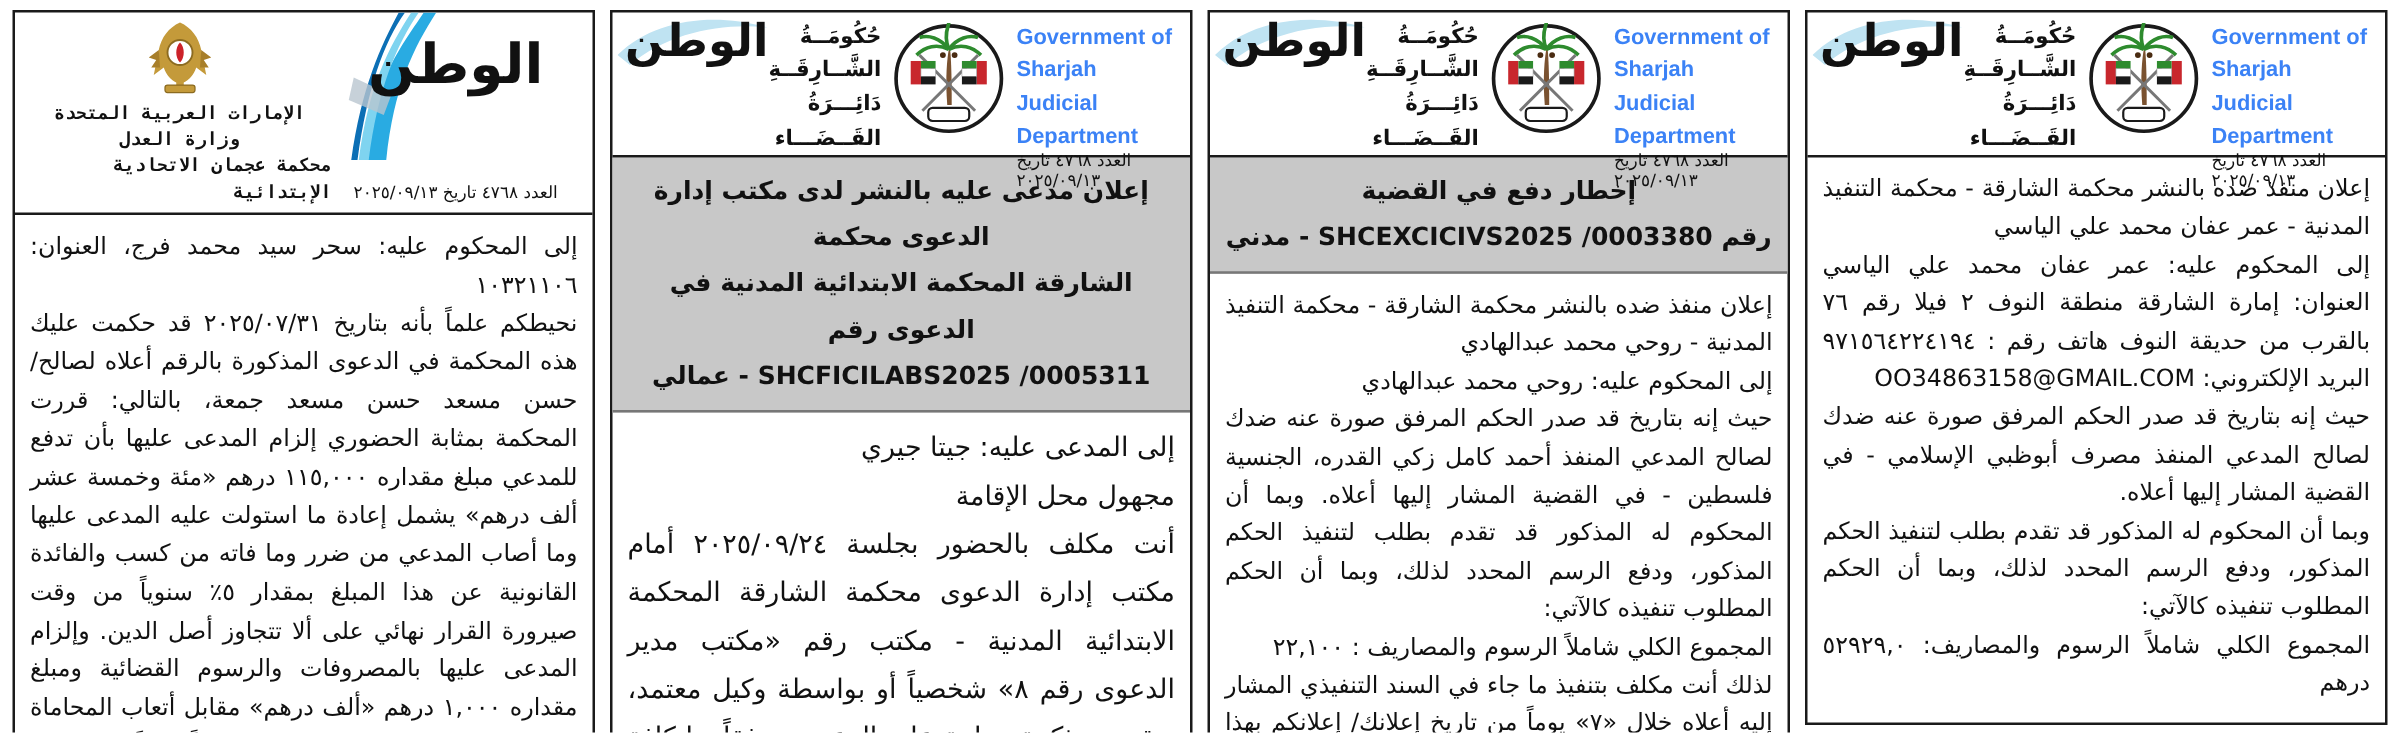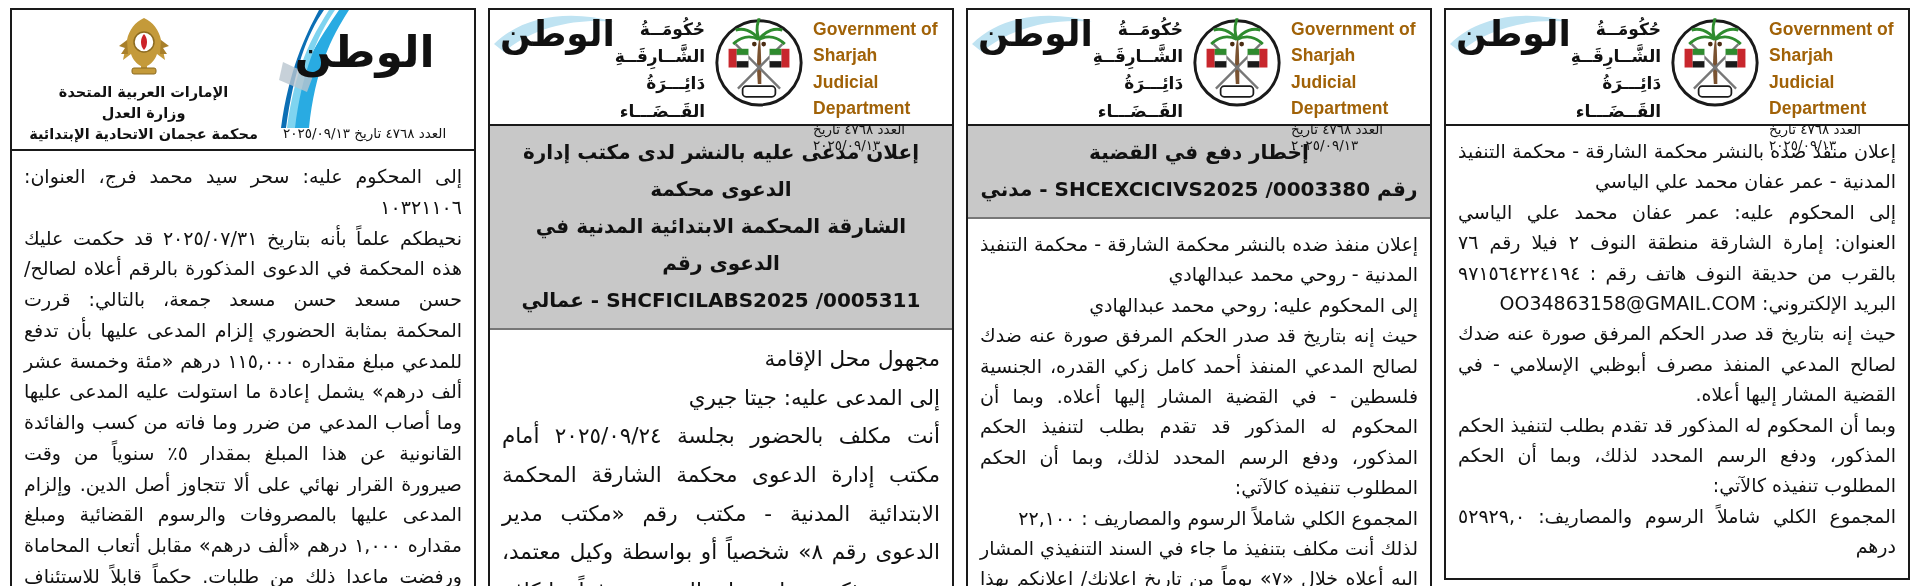--- a/index.html
+++ b/index.html
@@ -9,34 +9,34 @@
   .panel:nth-child(1){min-height:550px;}
   .panel:nth-child(2){min-height:538px;}
   .panel:nth-child(3){min-height:566px;}
   .panel:nth-child(4){min-height:572px;}
 
   
   .hdr{border-bottom:2.5px solid #1a1a1a;padding:6px 10px 4px;position:relative;min-height:112px;box-sizing:border-box;}
   
   .hdr-ajman{display:flex;justify-content:space-between;align-items:stretch;}
   .hdr-ajman .right{display:flex;flex-direction:column;align-items:center;flex:0 0 55%;}
-  .hdr-ajman .org-line{font-size:14.5px;font-weight:bold;line-height:1.45;text-align:right;}
+  .hdr-ajman .org-line{font-size:14.5px;font-weight:bold;line-height:1.45;text-align:right;font-family:Liberation Mono, monospace;}
   .hdr-ajman .left{display:flex;flex-direction:column;justify-content:space-between;align-items:center;flex:1;position:relative;}
   .watan-big{font-size:44px;font-weight:bold;letter-spacing:-1px;z-index:2;margin-top:10px;}
   .issue-small{font-size:13.5px;z-index:2;margin-bottom:4px;}
   .swoosh-wrap{position:absolute;left:4px;top:-6px;height:118px;width:80px;z-index:1;}
   
   .hdr-shj{display:grid;grid-template-columns:1fr 96px 1fr;column-gap:6px;align-items:start;}
   .hdr-shj .ar-col{display:flex;flex-direction:row;justify-content:space-between;height:104px;}
   .shj-ar{font-size:17px;font-weight:bold;line-height:1.6;text-align:right;letter-spacing:1px;}
   .watan-med{font-size:36px;font-weight:bold;text-align:left;position:relative;line-height:1;}
   .watan-med .bg{position:absolute;left:-6px;top:-12px;z-index:0;}
   .watan-med span{position:relative;z-index:1;}
   .hdr-shj .en-col{display:flex;flex-direction:column;justify-content:space-between;height:104px;direction:ltr;text-align:left;}
-  .gov-en{font-size:17.5px;font-weight:bold;line-height:1.5;color:#a16207;font-family:"Liberation Sans",sans-serif;}
+  .gov-en{font-size:17.5px;font-weight:bold;line-height:1.5;color:#3b82f6;font-family:"Liberation Sans",sans-serif;}
   .issue-shj{font-size:13.5px;direction:rtl;text-align:left;}
   .emb{display:flex;justify-content:center;align-items:flex-start;}
 
   
   .title-bar{background:#c8c8c8;border-bottom:2px solid #777;padding:8px 10px 9px;font-weight:bold;font-size:20px;line-height:1.85;text-align:center;white-space:pre-line;}
 
   
   .bod{padding:10px 12px 4px;flex:1;}
   .bod p{margin:0;font-size:19px;line-height:1.62;text-align:justify;}
   .bod.large p{font-size:21.5px;line-height:1.8;}
@@ -140,22 +140,22 @@
               </svg>
           </span>
           <span>الوطن</span>
         </div>
       </div>
     </div>
     <div class="title-bar">إعلان مدعى عليه بالنشر لدى مكتب إدارة الدعوى محكمة
 الشارقة المحكمة الابتدائية المدنية في الدعوى رقم
 SHCFICILABS2025 /0005311 - عمالي</div>
     <div class="bod large">
+      <p>إلى المدعى عليه: جيتا جيري</p>
       <p>مجهول محل الإقامة</p>
-      <p>إلى المدعى عليه: جيتا جيري</p>
       <p>أنت مكلف بالحضور بجلسة ٢٠٢٥/٠٩/٢٤ أمام مكتب إدارة الدعوى محكمة الشارقة المحكمة الابتدائية المدنية - مكتب رقم «مكتب مدير الدعوى رقم ٨» شخصياً أو بواسطة وكيل معتمد، وتقديم مذكرة جوابية على الدعوى مرفقاً بها كافة المستندات وذلك خلال مدة لا تزيد على عشرة أيام من تاريخ النشر وذلك للنظر في الدعوى المذكور رقمها أعلاه - بوصفك مدعى عليه.</p>
     </div>
 
   </section>
 
   <section class="panel">
     <div class="hdr hdr-shj">
       <div class="en-col">
         <div class="gov-en">
           <div>Government of Sharjah</div>

